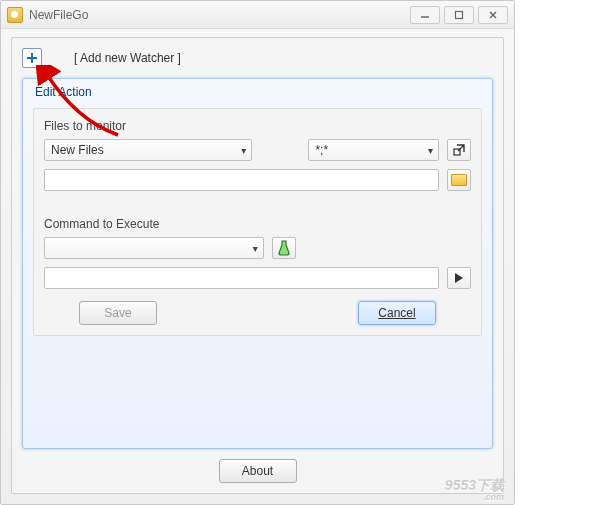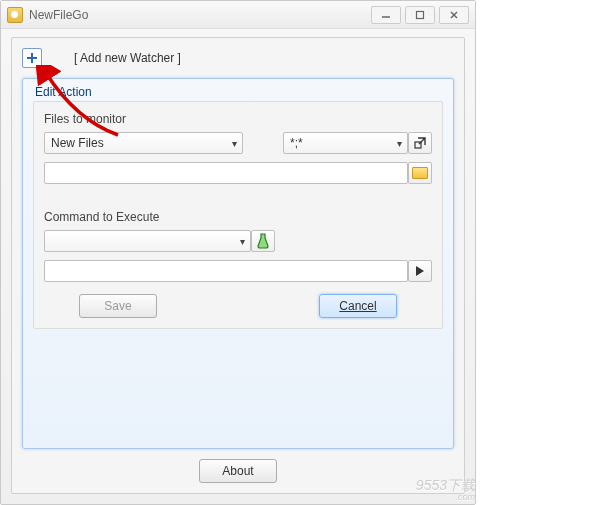--- a/index.html
+++ b/index.html
@@ -9,21 +9,21 @@
       font-family: "Segoe UI", Tahoma, Arial, sans-serif;
       font-size: 12px;
       background: #fff;
       width: 596px;
       height: 505px;
       position: relative;
       overflow: hidden;
     }
     
     .window {
-      width: 476px;
+      width: 515px;
       height: 505px;
       background: linear-gradient(#f7f7f7, #efefef);
       border: 1px solid #c9c9c9;
       border-radius: 2px;
       position: relative;
     }
     .titlebar {
       height: 28px;
       background: linear-gradient(#f9f9f9, #ececec);
       display: flex;
@@ -115,35 +115,36 @@
       border-radius: 3px;
       background: linear-gradient(#f4f8fd, #eaf2fb);
       flex: 1;
       padding: 6px 10px 10px 10px;
       position: relative;
       box-shadow: 0 0 3px rgba(120,160,220,0.5);
     }
     .group-legend {
       color: #0a3e85;
       font-size: 12px;
-      margin-bottom: 2px;
+      margin-bottom: 9px;
       padding: 0 2px;
     }
     .inner-panel {
       background: #f4f4f4;
       border: 1px solid #ddd;
       border-radius: 2px;
       padding: 10px;
     }
     .section-title {
       color: #444;
       margin-bottom: 6px;
     }
     .row {
       display: flex;
+      gap: 8px;
       align-items: center;
       margin-bottom: 8px;
     }
     .combo, .text-input {
       height: 22px;
       background: linear-gradient(#fff, #f3f3f3);
       border: 1px solid #bfbfbf;
       border-radius: 2px;
       padding: 0 6px;
       display: flex;
@@ -228,26 +229,26 @@
     .arrow-overlay {
       position: absolute;
       left: 35px;
       top: 64px;
       pointer-events: none;
     }
 
     
     .watermark {
       position: absolute;
-      right: 0;
+      right: 10px;
       bottom: 2px;
       font-size: 14px;
       color: rgba(200,200,200,0.9);
       font-style: italic;
-      font-weight: normal;
+      font-weight: bold;
       text-shadow: 0 1px 0 #fff;
       pointer-events: none;
     }
     .watermark small { font-size: 9px; display: block; text-align: right; margin-top: -3px; }
   </style>
 </head>
 <body>
 
 <div class="window">
 

